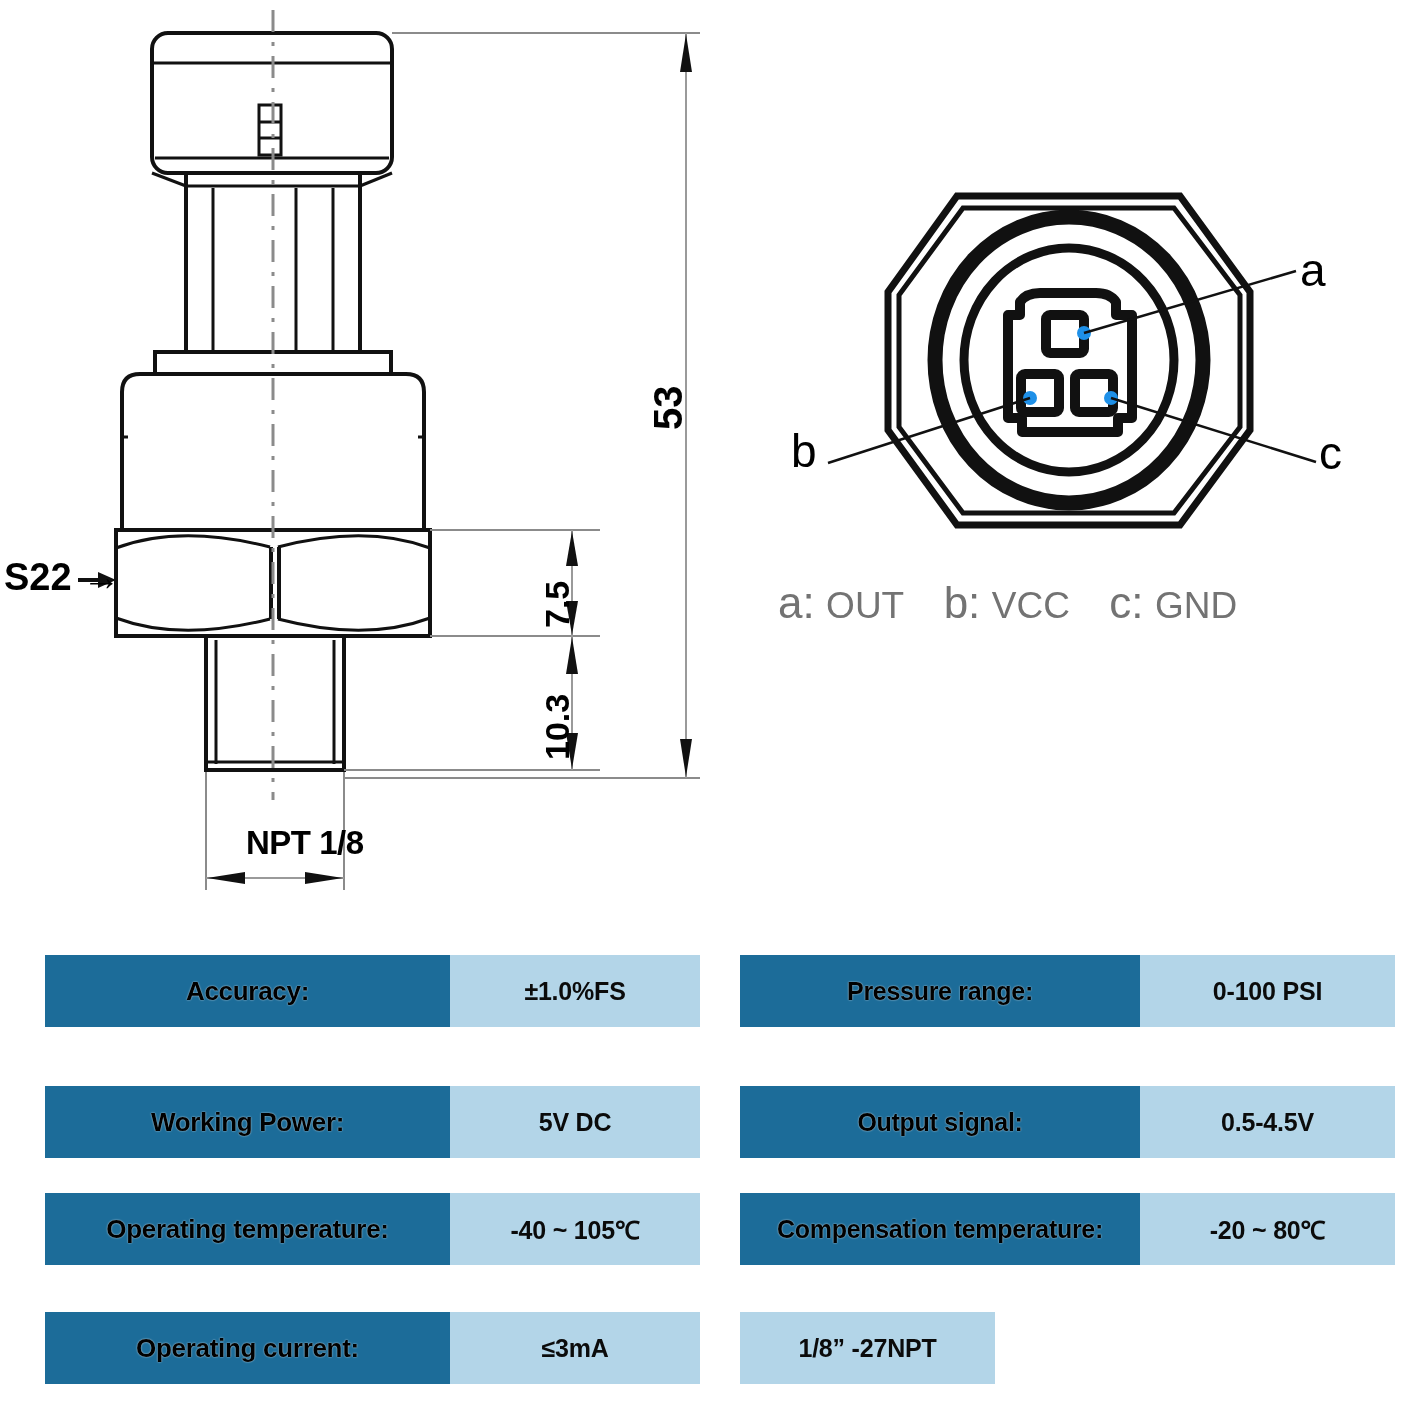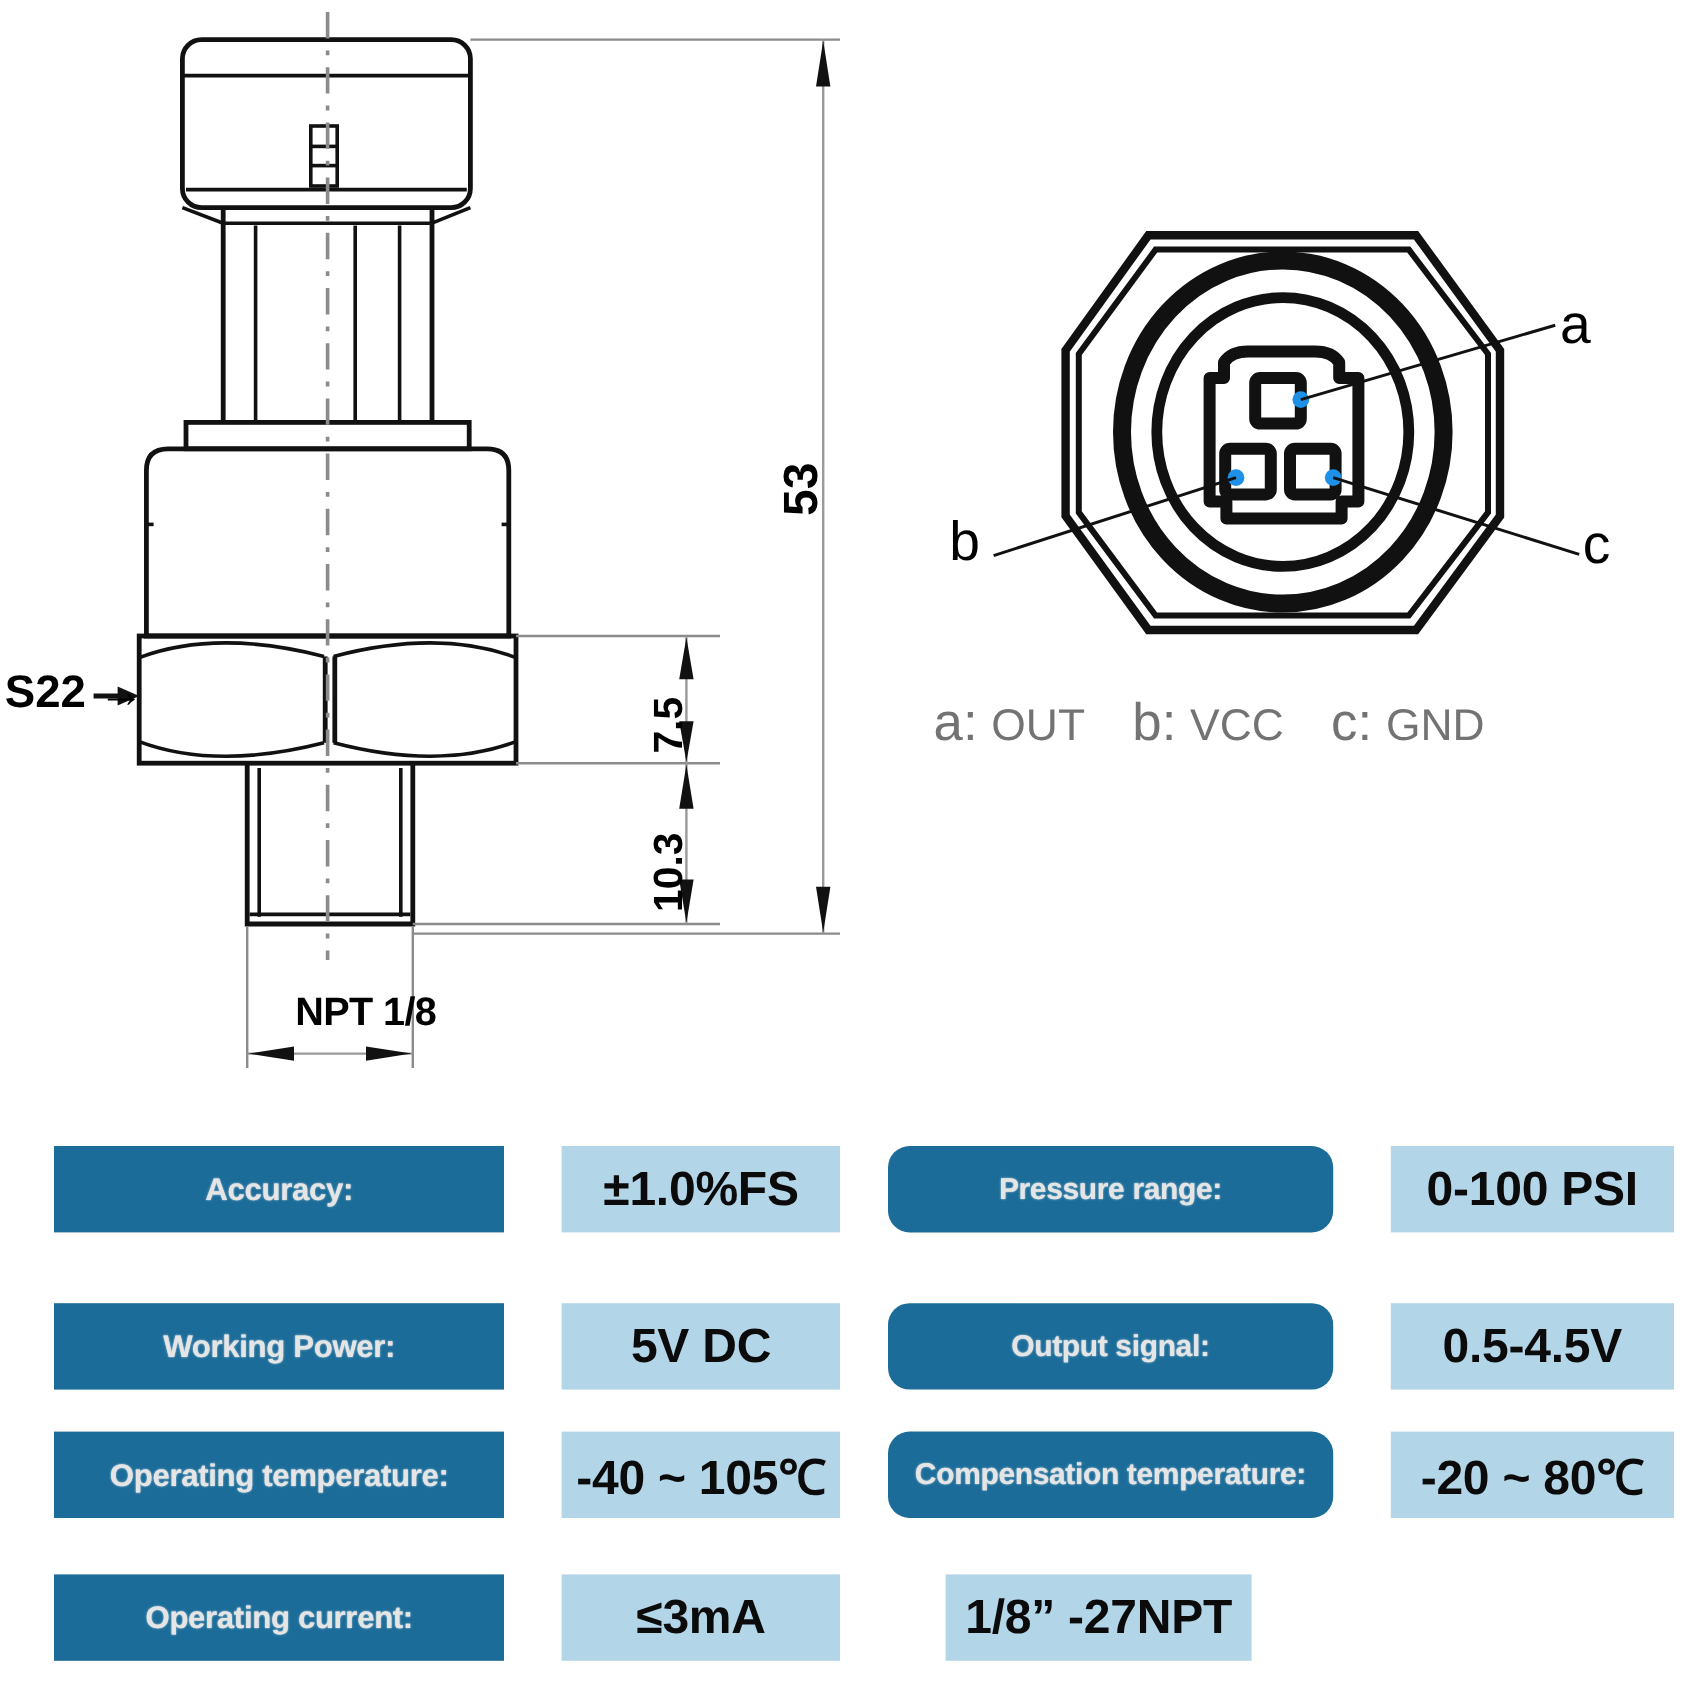--- a/index.html
+++ b/index.html
@@ -43,35 +43,35 @@
 
   .spec-row{
     position:absolute;left:0;height:72px;display:flex;width:655px;
   }
   .spec-row.r0{top:25px;}
   .spec-row.r1{top:156px;}
   .spec-row.r2{top:263px;}
   .spec-row.r3{top:382px;}
 
   .spec-key{
-    background:#1c6c99;color:#e5e5e5;display:flex;align-items:center;
+    background:#1c6c99;color:#000000;display:flex;align-items:center;
     justify-content:center;font-weight:bold;font-size:26px;
     letter-spacing:-0.3px;text-align:center;
     text-shadow:0 0 2px rgba(255,255,255,.55),0 0 1px rgba(255,255,255,.5);
   }
   .spec-val{
     background:#b3d5e8;color:#0b0b0b;display:flex;align-items:center;
-    justify-content:center;font-weight:bold;font-size:40px;
-    letter-spacing:-0.2px;text-align:center;margin-left:48px;
+    justify-content:center;font-weight:bold;font-size:25px;
+    letter-spacing:-0.2px;text-align:center;
   }
   
   #col-left .spec-key{width:405px;}
   #col-left .spec-val{width:250px;}
   
-  #col-right .spec-key{width:400px;border-radius:18px;}
+  #col-right .spec-key{width:400px;}
   #col-right .spec-val{width:255px;}
   #col-right .spec-key{font-size:25px;}
 </style>
 </head>
 <body>
 
 <div id="stage">
 
   <div id="drawing">
     <svg width="1409" height="930" viewBox="0 0 1409 930" xmlns="http://www.w3.org/2000/svg">

